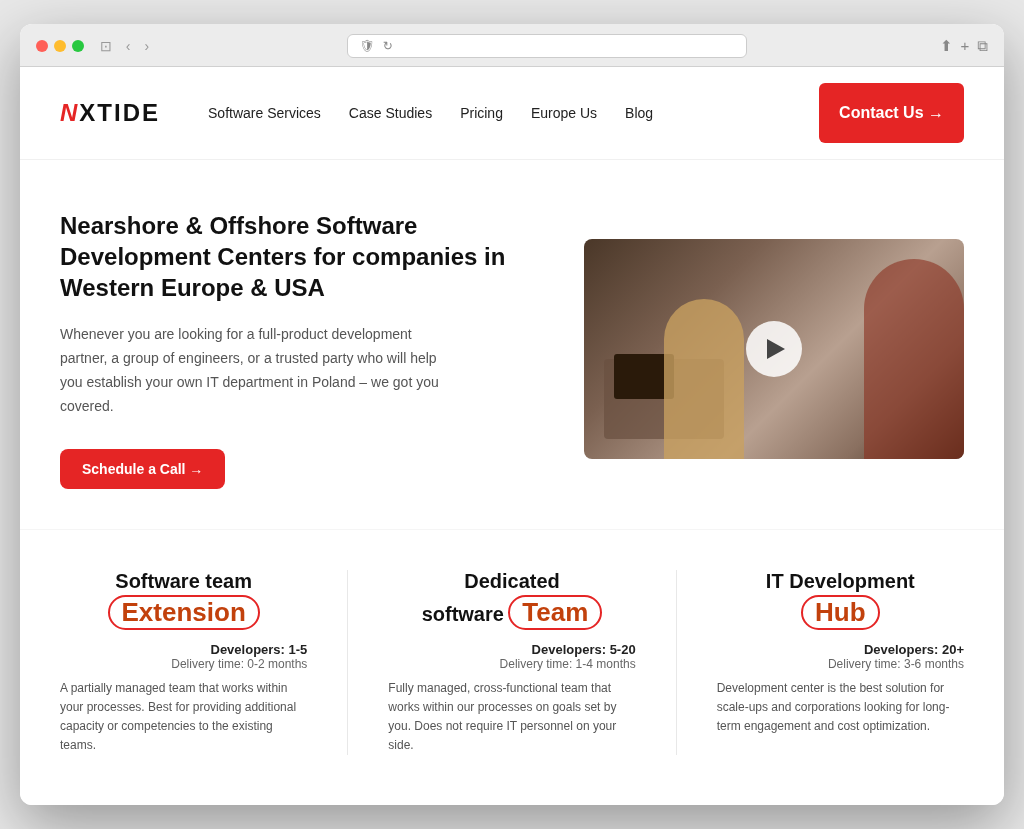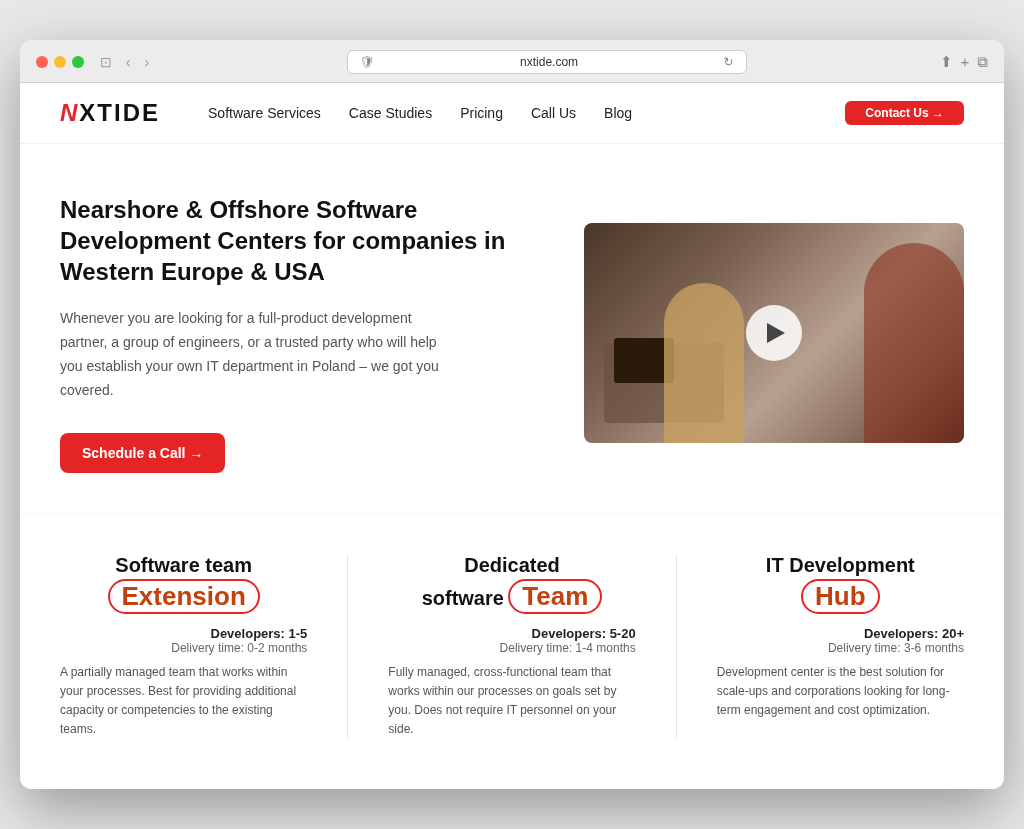--- a/index.html
+++ b/index.html
@@ -133,23 +133,23 @@
       text-decoration: none;
       color: #222;
       font-size: 14px;
       font-weight: 500;
     }
 
     .contact-btn {
       background: #e52525;
       color: #fff;
       border: none;
-      padding: 5px 20px;
+      padding: 21px 20px;
       border-radius: 6px;
-      font-size: 12px;
+      font-size: 16px;
       font-weight: 600;
       cursor: pointer;
       display: flex;
       align-items: center;
       gap: 8px;
     }
 
     
     .hero {
       display: flex;
@@ -352,21 +352,20 @@
       <div class="traffic-light tl-yellow"></div>
       <div class="traffic-light tl-green"></div>
     </div>
     <div class="browser-controls">
       <span>⊡</span>
       <span>‹</span>
       <span>›</span>
     </div>
     <div class="address-bar-wrap">
       <span class="address-bar-icon">🛡</span>
-      <span class="address-bar-text">nxtide.com</span>
       <span class="address-bar-reload">↻</span>
     </div>
     <div class="browser-actions">
       <span>⬆</span>
       <span>+</span>
       <span>⧉</span>
     </div>
   </div>
 
   <div class="page-content">
@@ -379,21 +378,21 @@
         <li>
           <a>Software Services</a>
         </li>
         <li>
           <a>Case Studies</a>
         </li>
         <li>
           <a>Pricing</a>
         </li>
         <li>
-          <a>Call Us</a>
+          <a>Europe Us</a>
         </li>
         <li>
           <a>Blog</a>
         </li>
       </ul>
       <button class="contact-btn">Contact Us →</button>
     </nav>
 
     <section class="hero">
       <div class="hero-text">

